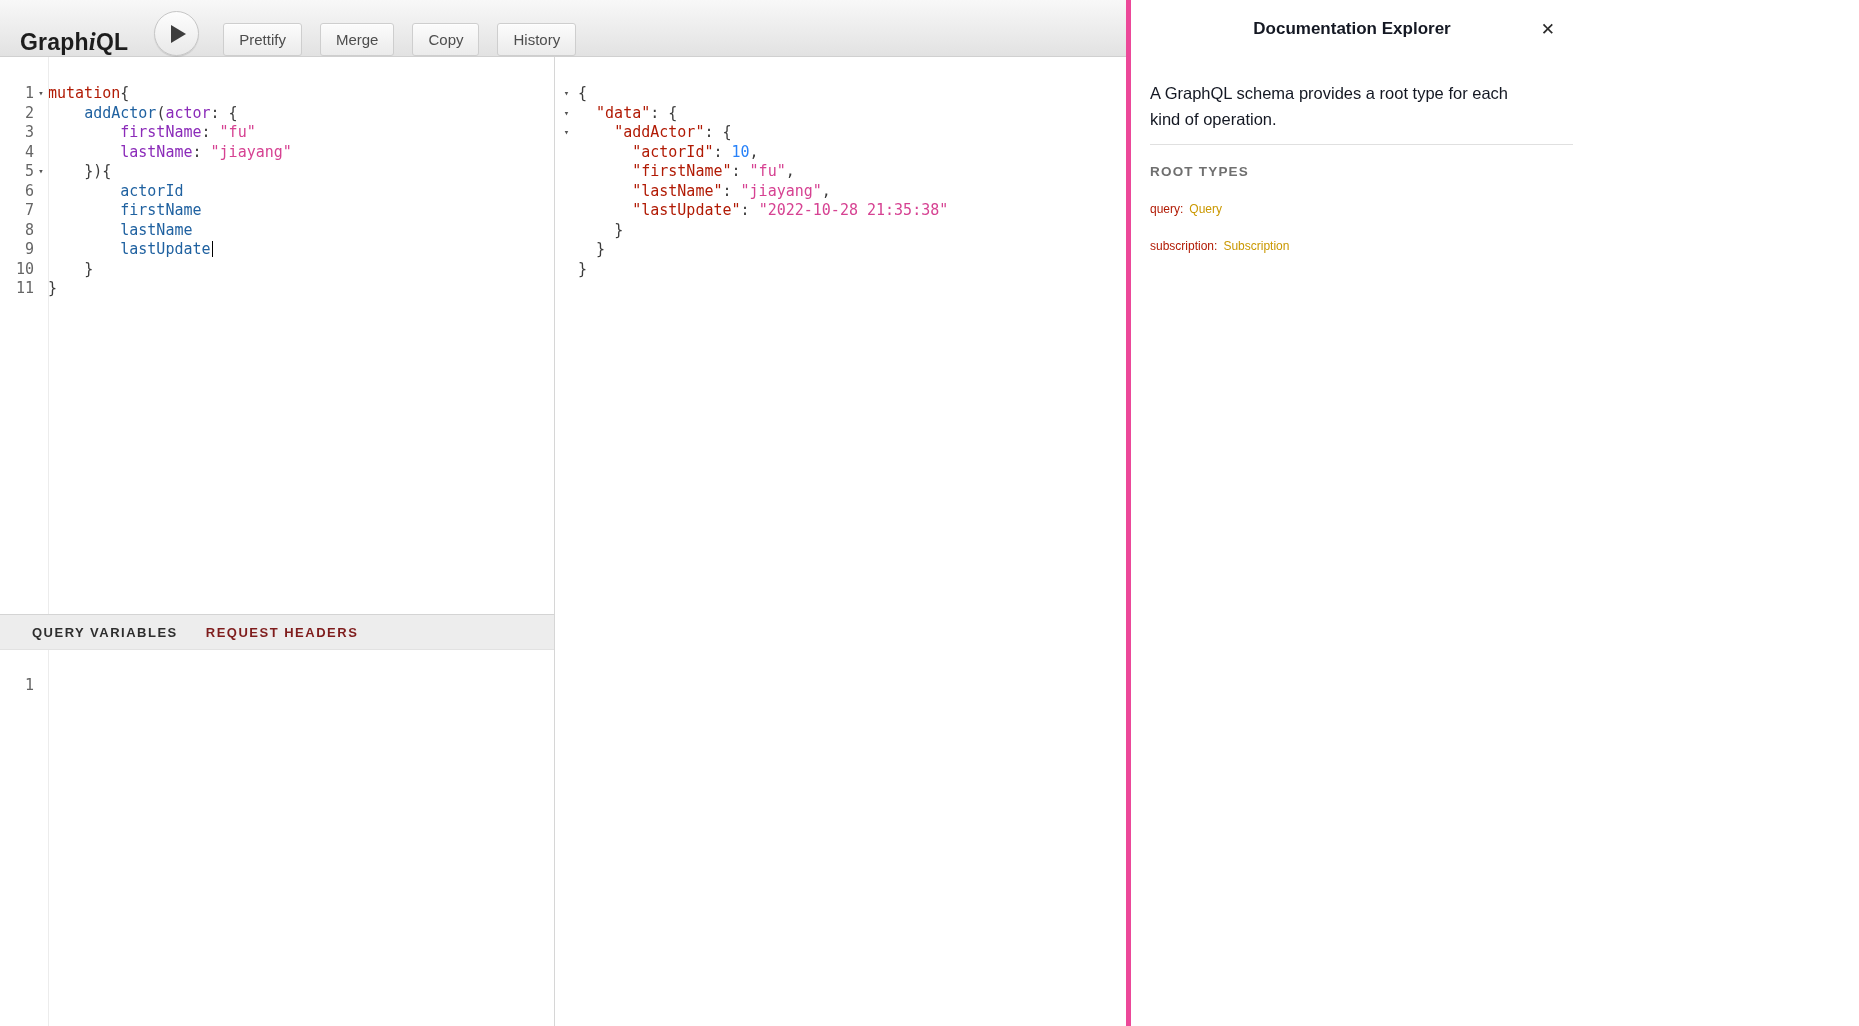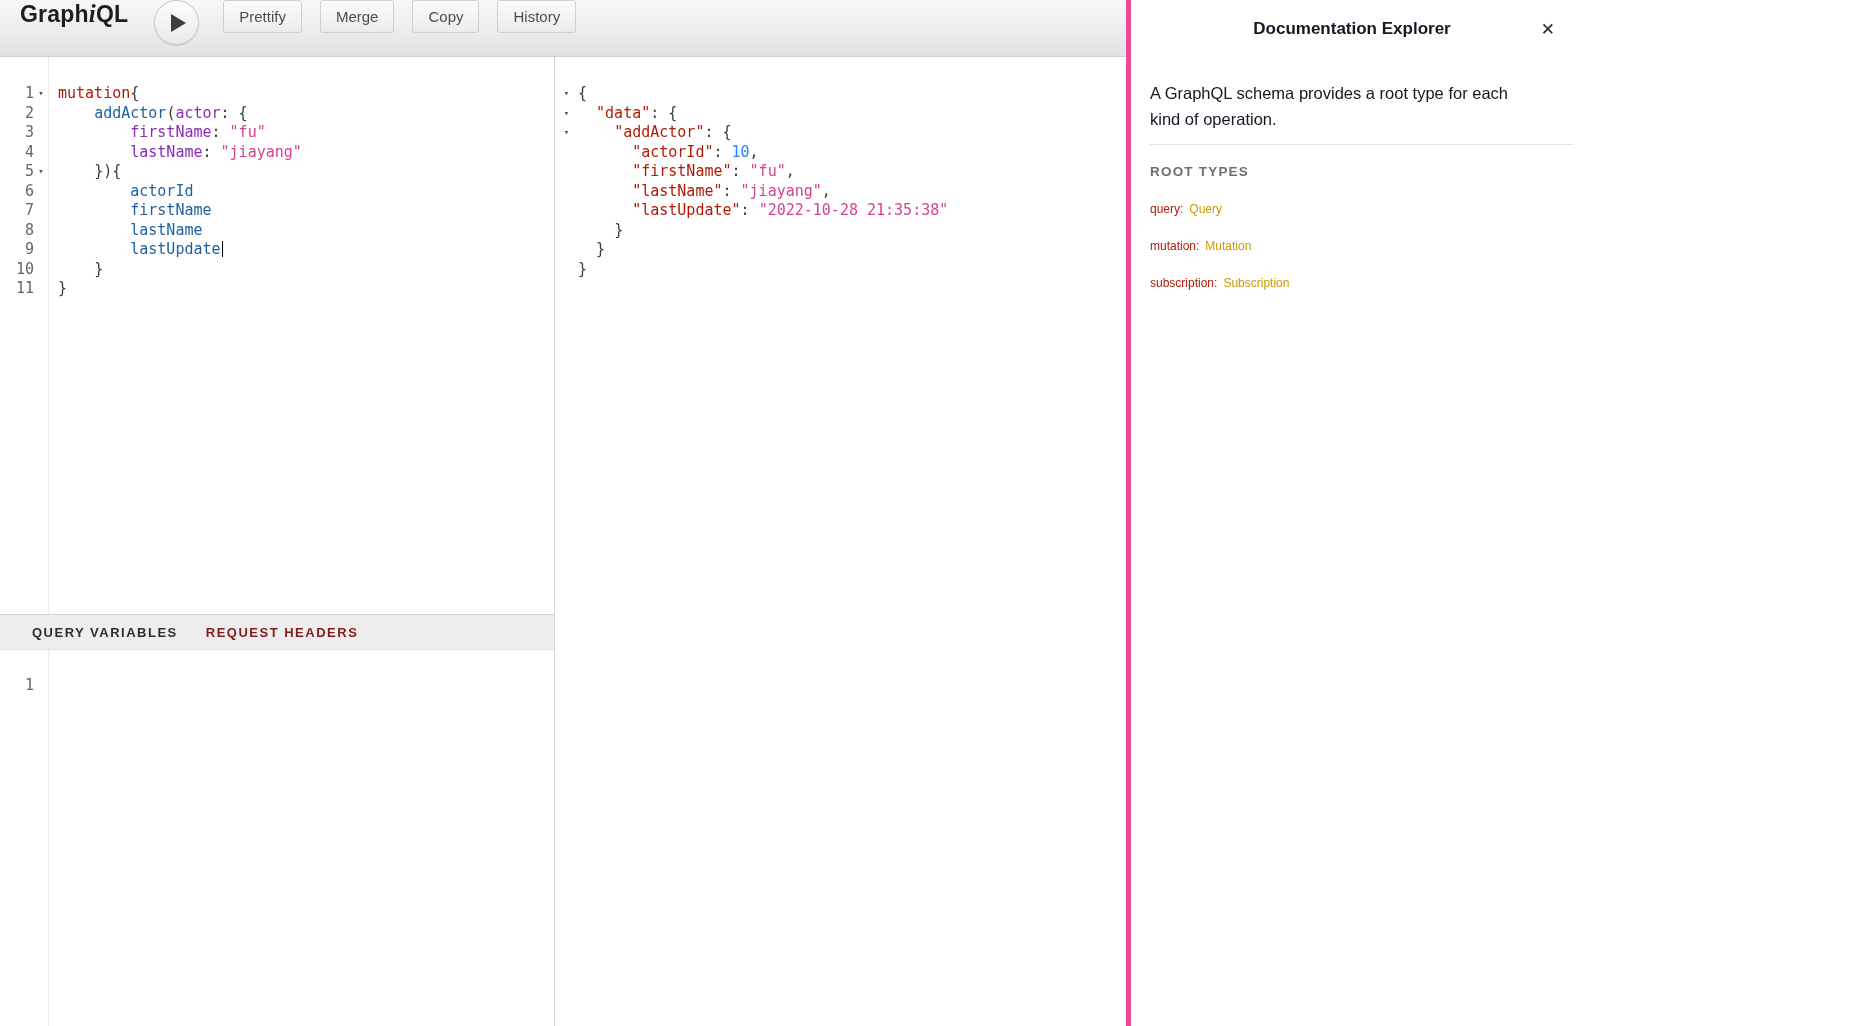--- a/index.html
+++ b/index.html
@@ -4,21 +4,21 @@
 <style>
   * { margin:0; padding:0; box-sizing:border-box; }
   body { font-family:"Liberation Sans", sans-serif; background:#fff; }
   .app { width:1859px; height:1026px; display:flex; overflow:hidden; background:#fff; }
 
   
   .workspace { width:1126px; display:flex; flex-direction:column; }
 
   
   .topbar { height:57px; flex:0 0 57px; background:linear-gradient(#f8f8f8,#e2e2e2);
-            border-bottom:1px solid #d0d0d0; display:flex; align-items:flex-start; padding:0 14px 0 20px; }
+            border-bottom:1px solid #d0d0d0; display:flex; align-items:flex-end; padding:0 14px 0 20px; }
   .logo { font-size:23px; font-weight:700; color:#1d1d1d; margin-right:26px; letter-spacing:0.2px; }
   .logo .logo-i { font-family:"Liberation Serif", serif; font-style:italic; font-size:25px; }
   .play-btn { width:45px; height:45px; border-radius:50%; background:linear-gradient(#fdfdfd,#e9e9e9);
               border:1px solid #c6c6c6; display:flex; align-items:center; justify-content:center;
               margin-right:24px; box-shadow:0 1px 1px rgba(0,0,0,.12); cursor:pointer; }
   .play-triangle { width:0; height:0; border-left:15px solid #3d3d3d; border-top:9px solid transparent;
                    border-bottom:9px solid transparent; margin-left:4px; }
   .tb-btn { background:linear-gradient(#fcfcfc,#ebebeb); border:1px solid #cecece; border-radius:3px;
             color:#4d4d4d; font-size:15px; font-family:"Liberation Sans",sans-serif;
             padding:7px 15px; margin-right:18px; cursor:pointer; box-shadow:inset 0 1px 0 rgba(255,255,255,.7); }
@@ -26,21 +26,21 @@
   
   .editors { flex:1; display:flex; min-height:0; }
   .query-pane { width:555px; flex:0 0 555px; border-right:1px solid #d6d6d6; display:flex; flex-direction:column; background:#fff; }
   .query-editor { height:557px; flex:0 0 557px; position:relative; padding-top:27px; overflow:hidden; }
   .gutter-rule { position:absolute; left:48px; top:0; bottom:0; width:1px; background:#ececec; }
 
   .code-line { display:flex; height:19.5px; line-height:19.5px;
                font-family:"DejaVu Sans Mono","Liberation Mono",monospace; font-size:15px; }
   .ln { width:34px; flex:0 0 34px; text-align:right; color:#666; }
   .fold { width:14px; flex:0 0 14px; text-align:center; color:#555; font-size:9px; }
-  .lc { padding-left:10px; white-space:pre; }
+  .lc { white-space:pre; }
   .code-line span { white-space:pre; }
 
   .tok-kw   { color:var(--keyword); }
   .tok-field{ color:var(--field); }
   .tok-attr { color:var(--argument); }
   .tok-str  { color:var(--string); }
   .tok-num  { color:var(--number); }
   .tok-key  { color:var(--json-key); }
   .tok-p    { color:var(--punctuation); }
 
@@ -226,21 +226,18 @@
     </div>
     <div class="doc-inner">
       <div class="doc-intro">
         <p>A GraphQL schema provides a root type for each kind of operation.</p>
       </div>
       <div class="root-types-title">ROOT TYPES</div>
       <div class="root-type">
         <span class="rt-kw">query:</span><a class="rt-type">Query</a>
       </div>
       <div class="root-type">
-        <span class="rt-kw">mutation:</span><a class="rt-type">Mutation</a>
-      </div>
-      <div class="root-type">
         <span class="rt-kw">subscription:</span><a class="rt-type">Subscription</a>
       </div>
     </div>
   </div>
 
 </div>
 
 </body></html>

